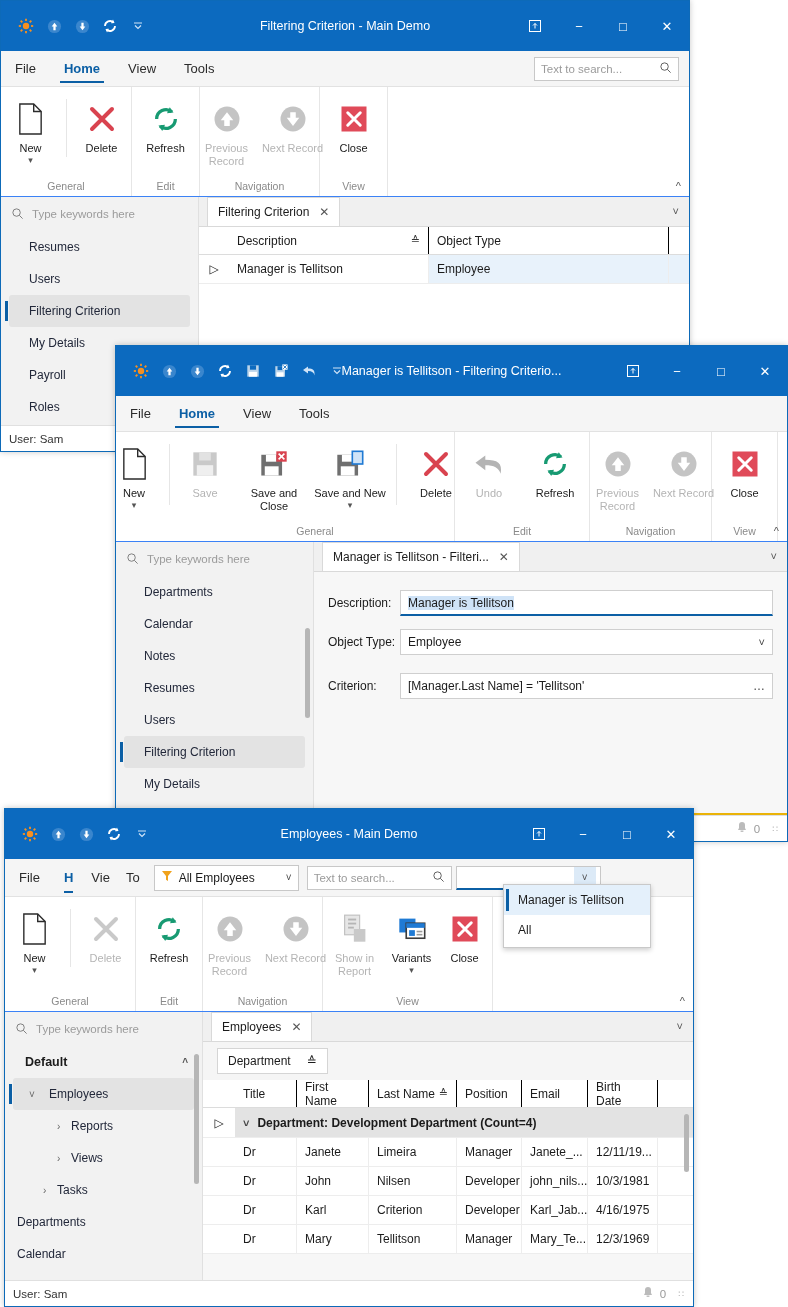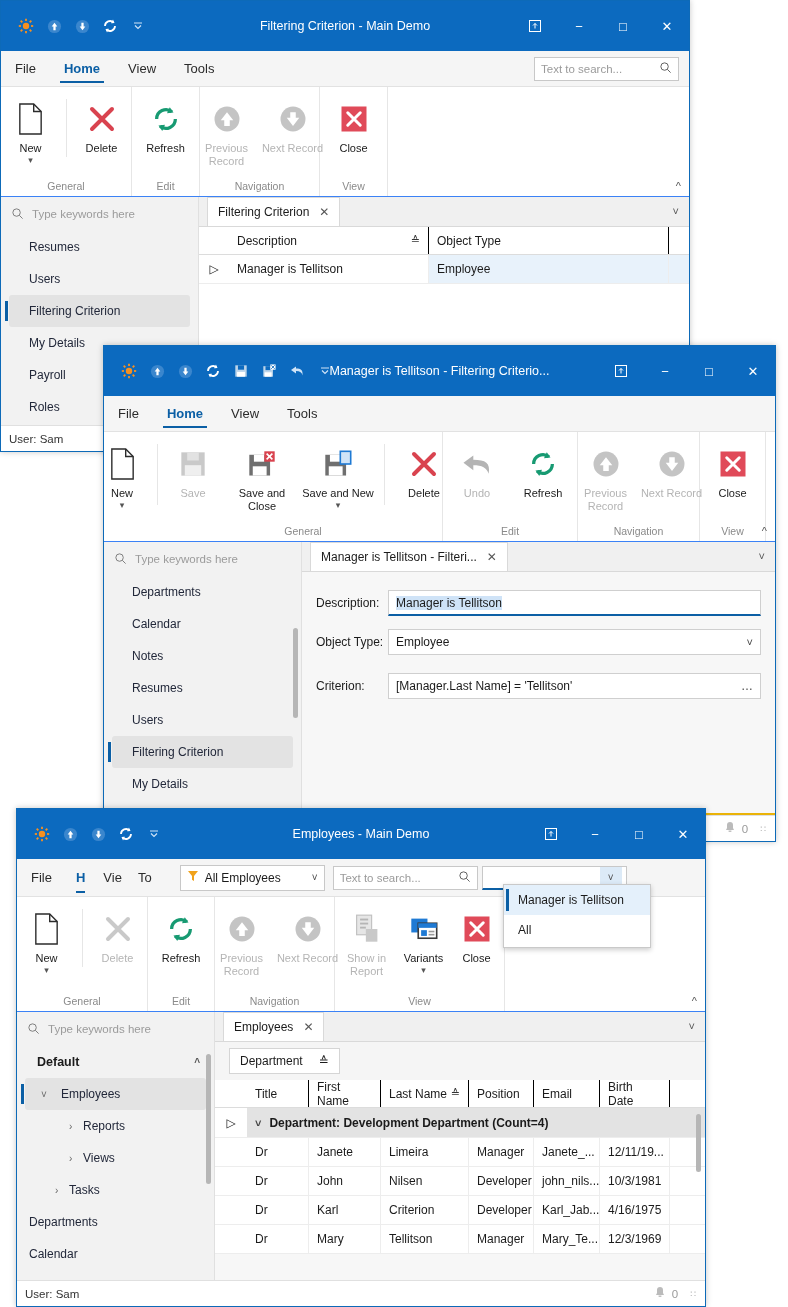--- a/index.html
+++ b/index.html
@@ -286,21 +286,21 @@
         </div>
       </div>
     </div>
   </div>
 
   <div class="statusbar" style="position:absolute;bottom:0;left:0;right:0;">
     <span>User: Sam</span>
   </div>
 </div>
 
-<div class="win" style="left:103px;top:345px;width:673px;height:497px;">
+<div class="win" style="left:115px;top:345px;width:673px;height:497px;">
   <div class="titlebar">
     <div class="qat">
       <div class="qbtn">
         <svg width="16" height="16" viewBox="0 0 16 16">
             <circle cx="8" cy="8" r="3.2" fill="#f79020"></circle>
         <g stroke="#f79020" stroke-width="1.8">
               <line x1="8" y1="0.8" x2="8" y2="3"></line>
               <line x1="8" y1="13" x2="8" y2="15.2"></line>
         <line x1="0.8" y1="8" x2="3" y2="8"></line>
               <line x1="13" y1="8" x2="15.2" y2="8"></line>
@@ -563,21 +563,21 @@
         <svg width="12" height="13" viewBox="0 0 12 13">
             <path d="M6 1a3 3 0 0 0-3 3v3l-1 2h8l-1-2V4a3 3 0 0 0-3-3z" fill="#bbb"></path>
             <rect x="4.6" y="9.5" width="2.8" height="1.4" fill="#bbb"></rect>
           </svg></span>
       <span>0</span>
     </span>
     <span class="grip">∷</span>
   </div>
 </div>
 
-<div class="win" style="left:16px;top:808px;width:690px;height:499px;">
+<div class="win" style="left:4px;top:808px;width:690px;height:499px;">
   <div class="titlebar">
     <div class="qat">
       <div class="qbtn">
         <svg width="16" height="16" viewBox="0 0 16 16">
             <circle cx="8" cy="8" r="3.2" fill="#f79020"></circle>
         <g stroke="#f79020" stroke-width="1.8">
               <line x1="8" y1="0.8" x2="8" y2="3"></line>
               <line x1="8" y1="13" x2="8" y2="15.2"></line>
         <line x1="0.8" y1="8" x2="3" y2="8"></line>
               <line x1="13" y1="8" x2="15.2" y2="8"></line>
@@ -625,21 +625,21 @@
       <div class="wc">□</div>
       <div class="wc close">✕</div>
     </div>
   </div>
 
   <div class="tabsrow" style="height:38px;">
     <div class="rtab">File</div>
     <div class="rtab active" style="padding:0 10px;">H</div>
     <div class="rtab" style="padding:0 8px;">Vie</div>
     <div class="rtab" style="padding:0 8px;">To</div>
-    <div class="filtcombo" style="align-self:center;width:145px;margin-left:20px;">
+    <div class="filtcombo" style="align-self:center;width:145px;margin-left:6px;">
       <span>
         <svg width="12" height="12" viewBox="0 0 12 12">
             <path d="M1 1h10L7 6v5L5 9.8V6z" fill="#f0a21c"></path>
           </svg></span>
       <span>All Employees</span>
       <span style="margin-left:auto;color:#444;font-size:10px;">˅</span>
     </div>
     <div class="searchbox" style="margin-left:8px;margin-right:4px;width:145px;">
       <span>Text to search...</span>
       <span class="mag">

